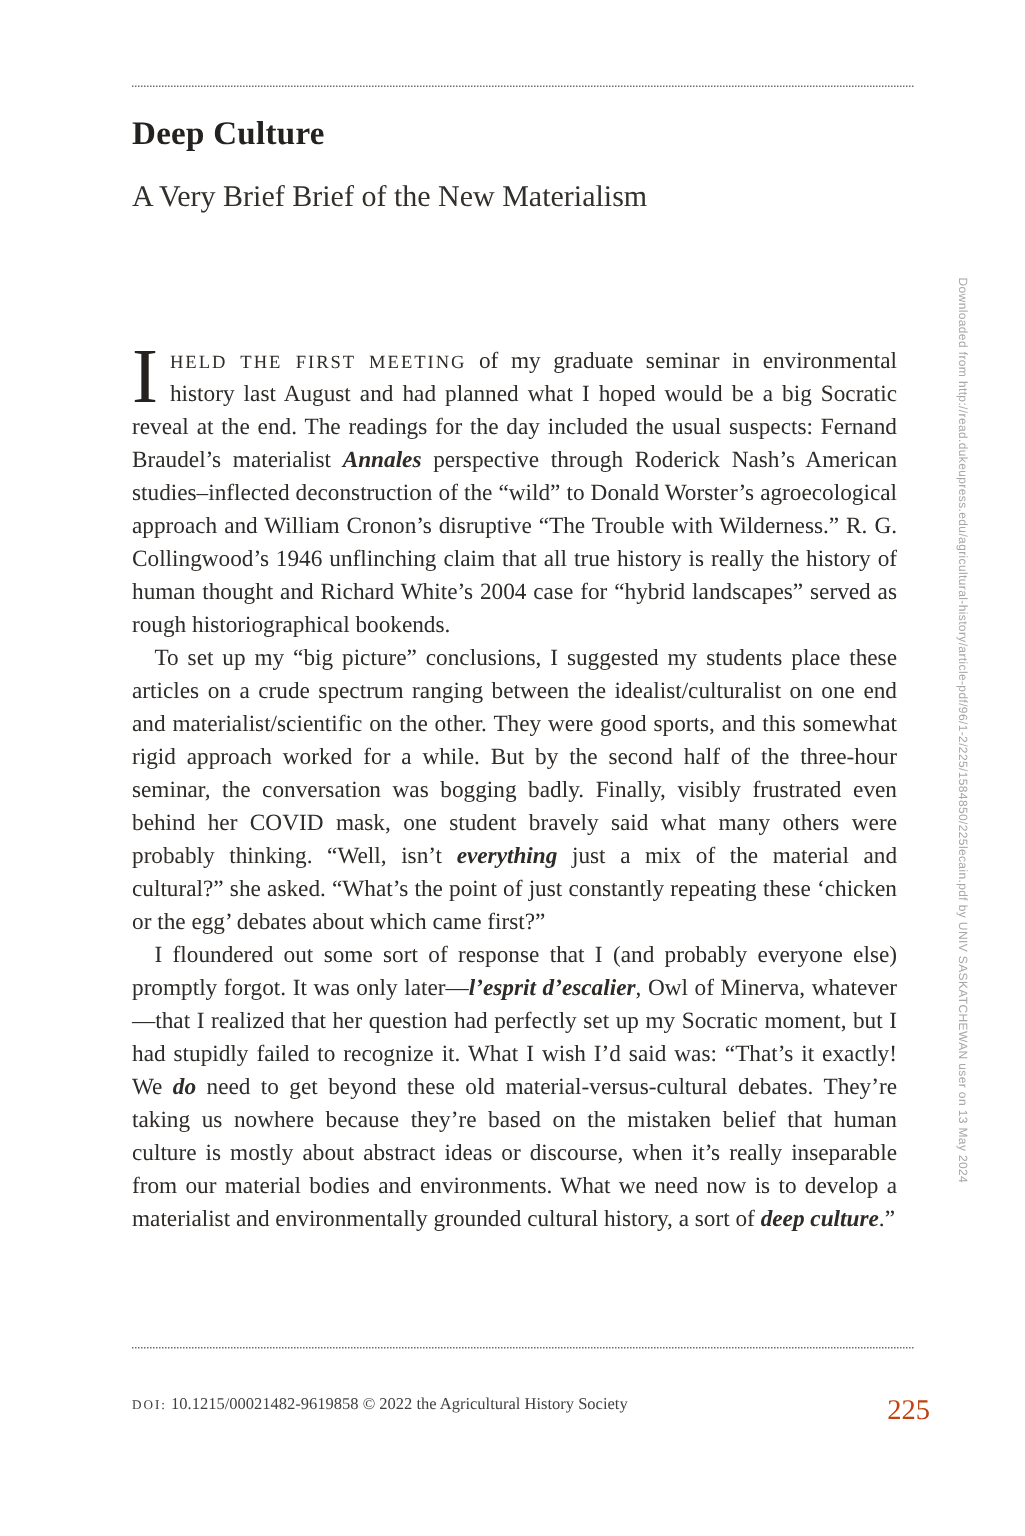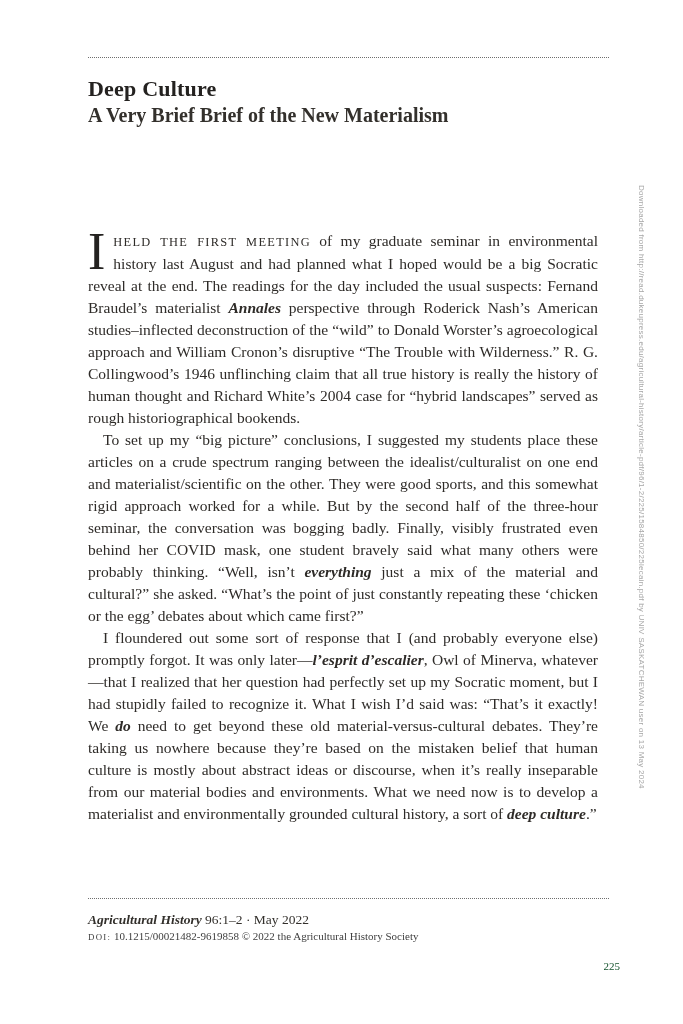--- a/index.html
+++ b/index.html
@@ -33,23 +33,23 @@
     left: 88px;
     top: 76px;
     font-size: 22px;
     font-weight: bold;
     color: #242220;
     letter-spacing: 0.2px;
   }
   .subtitle {
     position: absolute;
     left: 88px;
-    top: 104px;
+    top: 120px;
     font-size: 20px;
-    font-weight: bold;
+    font-weight: normal;
     color: #33302c;
   }
   .author {
     position: absolute;
     left: 88px;
     top: 153px;
     font-size: 12.5px;
     letter-spacing: 2.4px;
     word-spacing: 3px;
     color: #33302c;
@@ -96,24 +96,24 @@
   .footer-line2 {
     position: absolute;
     left: 88px;
     top: 930px;
     font-size: 11px;
     color: #404040;
     text-align: center;
   }
   .page-number {
     position: absolute;
-    top: 960px;
+    top: 930px;
     right: 74px;
-    font-size: 11px;
-    color: #14532d;
+    font-size: 19px;
+    color: #c2410c;
   }
 
   .sidebar-note {
     position: absolute;
     left: 637px;
     top: 185px;
     height: 700px;
     writing-mode: vertical-rl;
     font-family: "Liberation Sans", sans-serif;
     font-size: 8px;
@@ -133,19 +133,18 @@
   <div class="subtitle">A Very Brief Brief of the New Materialism</div>
 
   <div class="article-body">
       <p class="opening"><span class="dropcap">I</span><span class="run-smallcaps">HELD THE FIRST MEETING</span><span class="run-normal"> of my graduate seminar in environmental history last August and had planned what I hoped would be a big Socratic reveal at the end. The readings for the day included the usual suspects: Fernand Braudel’s materialist </span><span class="run-italic">Annales</span><span class="run-normal"> perspective through Roderick Nash’s American studies–inflected deconstruction of the “wild” to Donald Worster’s agroecological approach and William Cronon’s disruptive “The Trouble with Wilderness.” R. G. Collingwood’s 1946 unflinching claim that all true history is really the history of human thought and Richard White’s 2004 case for “hybrid landscapes” served as rough historiographical bookends.</span></p>
       <p class="indented"><span class="run-normal">To set up my “big picture” conclusions, I suggested my students place these articles on a crude spectrum ranging between the idealist/culturalist on one end and materialist/scientific on the other. They were good sports, and this somewhat rigid approach worked for a while. But by the second half of the three-hour seminar, the conversation was bogging badly. Finally, visibly frustrated even behind her COVID mask, one student bravely said what many others were probably thinking. “Well, isn’t </span><span class="run-italic">everything</span><span class="run-normal"> just a mix of the material and cultural?” she asked. “What’s the point of just constantly repeating these ‘chicken or the egg’ debates about which came first?”</span></p>
       <p class="indented"><span class="run-normal">I floundered out some sort of response that I (and probably everyone else) promptly forgot. It was only later—</span><span class="run-italic">l’esprit d’escalier</span><span class="run-normal">, Owl of Minerva, whatever—that I realized that her question had perfectly set up my Socratic moment, but I had stupidly failed to recognize it. What I wish I’d said was: “That’s it exactly! We </span><span class="run-italic">do</span><span class="run-normal"> need to get beyond these old material-versus-cultural debates. They’re taking us nowhere because they’re based on the mistaken belief that human culture is mostly about abstract ideas or discourse, when it’s really inseparable from our material bodies and environments. What we need now is to develop a materialist and environmentally grounded cultural history, a sort of </span><span class="run-italic">deep culture</span><span class="run-normal">.”</span></p>
     </div>
 
   <div class="rule footer-rule"></div>
 
-  <div class="footer-line1"><span class="run-italic">Agricultural History</span><span class="run-normal"> 96:1–2  ·  May 2022</span></div>
   <div class="footer-line2"><span class="run-smallcaps">DOI:</span><span class="run-normal"> 10.1215/00021482-9619858  © 2022 the Agricultural History Society</span></div>
   <div class="page-number">225</div>
 
   <div class="sidebar-note">Downloaded from http://read.dukeupress.edu/agricultural-history/article-pdf/96/1-2/225/1584850/225lecain.pdf by UNIV SASKATCHEWAN user on 13 May 2024</div>
 
 </div>
 
 </body></html>

